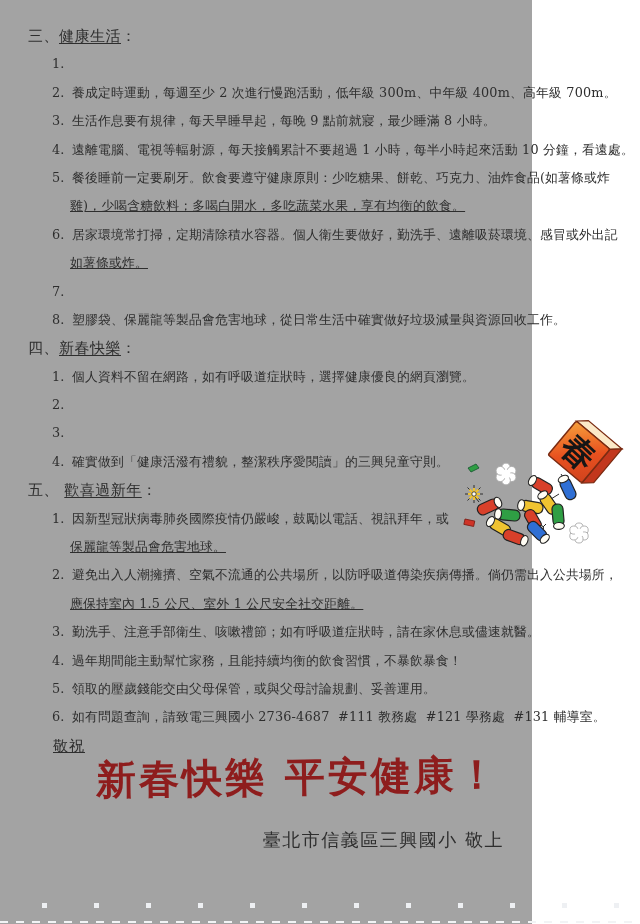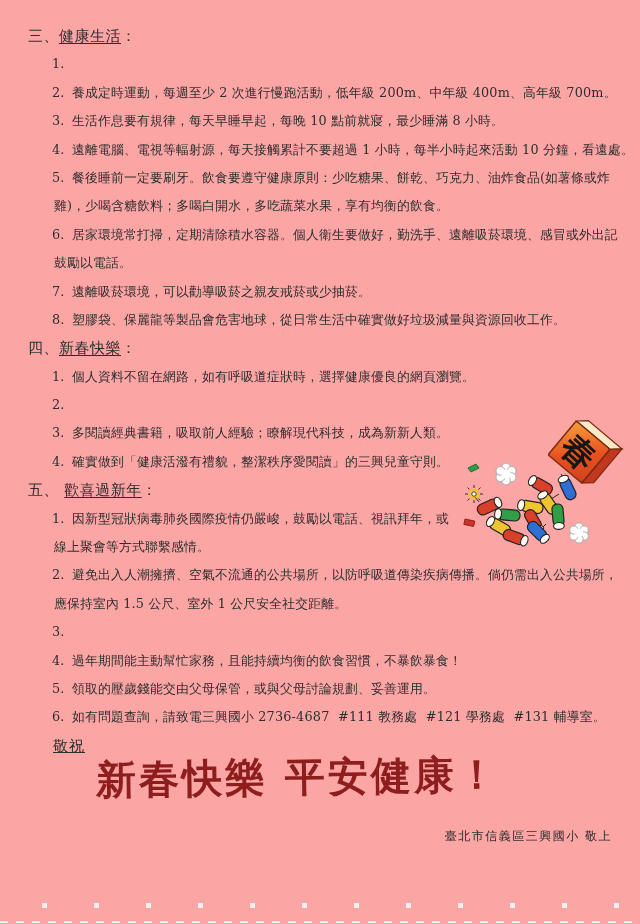--- a/index.html
+++ b/index.html
@@ -1,66 +1,66 @@
 <!DOCTYPE html>
 <html><head>
 <meta charset="utf-8">
 <style>
   html,body{margin:0;padding:0;width:640px;height:924px;background:#ffffff;overflow:hidden;}
-  .doc{position:relative;width:640px;height:924px;background:#fca5a5;
+  .doc{position:relative;width:532px;height:924px;background:#a3a3a3;
        font-family:"DejaVu Serif","Liberation Serif",serif;color:#2e2e2e;}
   .content{position:absolute;top:22px;left:0;right:0;}
   .line{font-size:12.8px;line-height:28.4px;height:28.4px;white-space:nowrap;}
   .line span{white-space:pre;}
   .sec{padding-left:28px;font-size:15px;letter-spacing:.5px;}
   .sec .title{text-decoration:underline;text-underline-offset:2px;}
   .item{padding-left:72px;position:relative;letter-spacing:.2px;}
   .item .inum{position:absolute;left:52px;letter-spacing:0;}
-  .item.cont{padding-left:54px;}
+  .item.cont{padding-left:70px;text-decoration:underline;}
   .salutation{padding-left:53px;font-size:15px;letter-spacing:1px;text-decoration:underline;}
   .banner{font-weight:bold;color:#8e1d1d;font-size:40px;line-height:50px;height:54px;
           padding-left:96px;letter-spacing:3px;white-space:nowrap;margin-top:-4px;
           transform:rotate(-0.8deg);transform-origin:left center;}
-  .signature{font-size:12px;text-align:right;padding-right:28px;margin-top:18px;letter-spacing:1.5px;}
+  .signature{font-size:18px;text-align:right;padding-right:28px;margin-top:18px;letter-spacing:1.5px;}
   .clipart{position:absolute;left:448px;top:412px;width:195px;height:170px;}
   .fc rect{stroke:#222;stroke-width:1.2;}
   .fc .cap{fill:#fffdf4;stroke:#222;stroke-width:1.1;}
   .dots{position:absolute;top:903px;left:42px;width:586px;height:5px;
         background:repeating-linear-gradient(to right,#eef0f3 0 5px,transparent 5px 52px);}
   .dash{position:absolute;bottom:1px;left:0;width:640px;height:2px;
         background:repeating-linear-gradient(to right,#f2f3f5 0 8px,transparent 8px 16px);}
 </style>
 </head>
 <body>
 
 <div class="doc">
   <div class="content">
     <div id="sections">
         <div class="line sec"><span class="num">三、</span><span class="title">健康生活</span><span class="colon">：</span></div>
         <div class="line item"><span class="inum">1.</span></div>
-        <div class="line item"><span class="inum">2.</span><span class="itxt">養成定時運動，每週至少 2 次進行慢跑活動，低年級 200m、中年級 400m、高年級 700m。</span></div>
-        <div class="line item"><span class="inum">3.</span><span class="itxt">生活作息要有規律，每天早睡早起，每晚 10 點前就寢，最少睡滿 8 小時。</span></div>
+        <div class="line item"><span class="inum">2.</span><span class="itxt">養成定時運動，每週至少 2 次進行慢跑活動，低年級 300m、中年級 400m、高年級 700m。</span></div>
+        <div class="line item"><span class="inum">3.</span><span class="itxt">生活作息要有規律，每天早睡早起，每晚 9 點前就寢，最少睡滿 8 小時。</span></div>
         <div class="line item"><span class="inum">4.</span><span class="itxt">遠離電腦、電視等輻射源，每天接觸累計不要超過 1 小時，每半小時起來活動 10 分鐘，看遠處。</span></div>
         <div class="line item"><span class="inum">5.</span><span class="itxt">餐後睡前一定要刷牙。飲食要遵守健康原則：少吃糖果、餅乾、巧克力、油炸食品(如薯條或炸</span></div>
         <div class="line item cont"><span class="itxt">雞)，少喝含糖飲料；多喝白開水，多吃蔬菜水果，享有均衡的飲食。</span></div>
         <div class="line item"><span class="inum">6.</span><span class="itxt">居家環境常打掃，定期清除積水容器。個人衛生要做好，勤洗手、遠離吸菸環境、感冒或外出記</span></div>
-        <div class="line item cont"><span class="itxt">鼓勵以電話。</span></div>
-        <div class="line item"><span class="inum">7.</span><span class="itxt">遠離吸菸環境，可以勸導吸菸之親友戒菸或少抽菸。</span></div>
+        <div class="line item cont"><span class="itxt">如薯條或炸。</span></div>
+        <div class="line item"><span class="inum">7.</span></div>
         <div class="line item"><span class="inum">8.</span><span class="itxt">塑膠袋、保麗龍等製品會危害地球，從日常生活中確實做好垃圾減量與資源回收工作。</span></div>
         <div class="line sec"><span class="num">四、</span><span class="title">新春快樂</span><span class="colon">：</span></div>
         <div class="line item"><span class="inum">1.</span><span class="itxt">個人資料不留在網路，如有呼吸道症狀時，選擇健康優良的網頁瀏覽。</span></div>
         <div class="line item"><span class="inum">2.</span></div>
-        <div class="line item"><span class="inum">3.</span><span class="itxt">多閱讀經典書籍，吸取前人經驗；瞭解現代科技，成為新新人類。</span></div>
+        <div class="line item"><span class="inum">3.</span></div>
         <div class="line item"><span class="inum">4.</span><span class="itxt">確實做到「健康活潑有禮貌，整潔秩序愛閱讀」的三興兒童守則。</span></div>
         <div class="line sec"><span class="num">五、 </span><span class="title">歡喜過新年</span><span class="colon">：</span></div>
         <div class="line item"><span class="inum">1.</span><span class="itxt">因新型冠狀病毒肺炎國際疫情仍嚴峻，鼓勵以電話、視訊拜年，或</span></div>
-        <div class="line item cont"><span class="itxt">線上聚會等方式聯繫感情。</span></div>
+        <div class="line item cont"><span class="itxt">保麗龍等製品會危害地球。</span></div>
         <div class="line item"><span class="inum">2.</span><span class="itxt">避免出入人潮擁擠、空氣不流通的公共場所，以防呼吸道傳染疾病傳播。倘仍需出入公共場所，</span></div>
         <div class="line item cont"><span class="itxt">應保持室內 1.5 公尺、室外 1 公尺安全社交距離。</span></div>
-        <div class="line item"><span class="inum">3.</span></div>
+        <div class="line item"><span class="inum">3.</span><span class="itxt">勤洗手、注意手部衛生、咳嗽禮節；如有呼吸道症狀時，請在家休息或儘速就醫。</span></div>
         <div class="line item"><span class="inum">4.</span><span class="itxt">過年期間能主動幫忙家務，且能持續均衡的飲食習慣，不暴飲暴食！</span></div>
         <div class="line item"><span class="inum">5.</span><span class="itxt">領取的壓歲錢能交由父母保管，或與父母討論規劃、妥善運用。</span></div>
         <div class="line item"><span class="inum">6.</span><span class="itxt">如有問題查詢，請致電三興國小 2736-4687  #111 教務處  #121 學務處  #131 輔導室。</span></div>
       </div>
     <div class="line salutation">敬祝</div>
     <div class="banner" style="color: rgb(142, 29, 29);">新春快樂 平安健康！</div>
     <div class="signature">臺北市信義區三興國小  敬上</div>
   </div>
 
   <svg class="clipart" viewBox="0 0 195 170" xmlns="http://www.w3.org/2000/svg">

